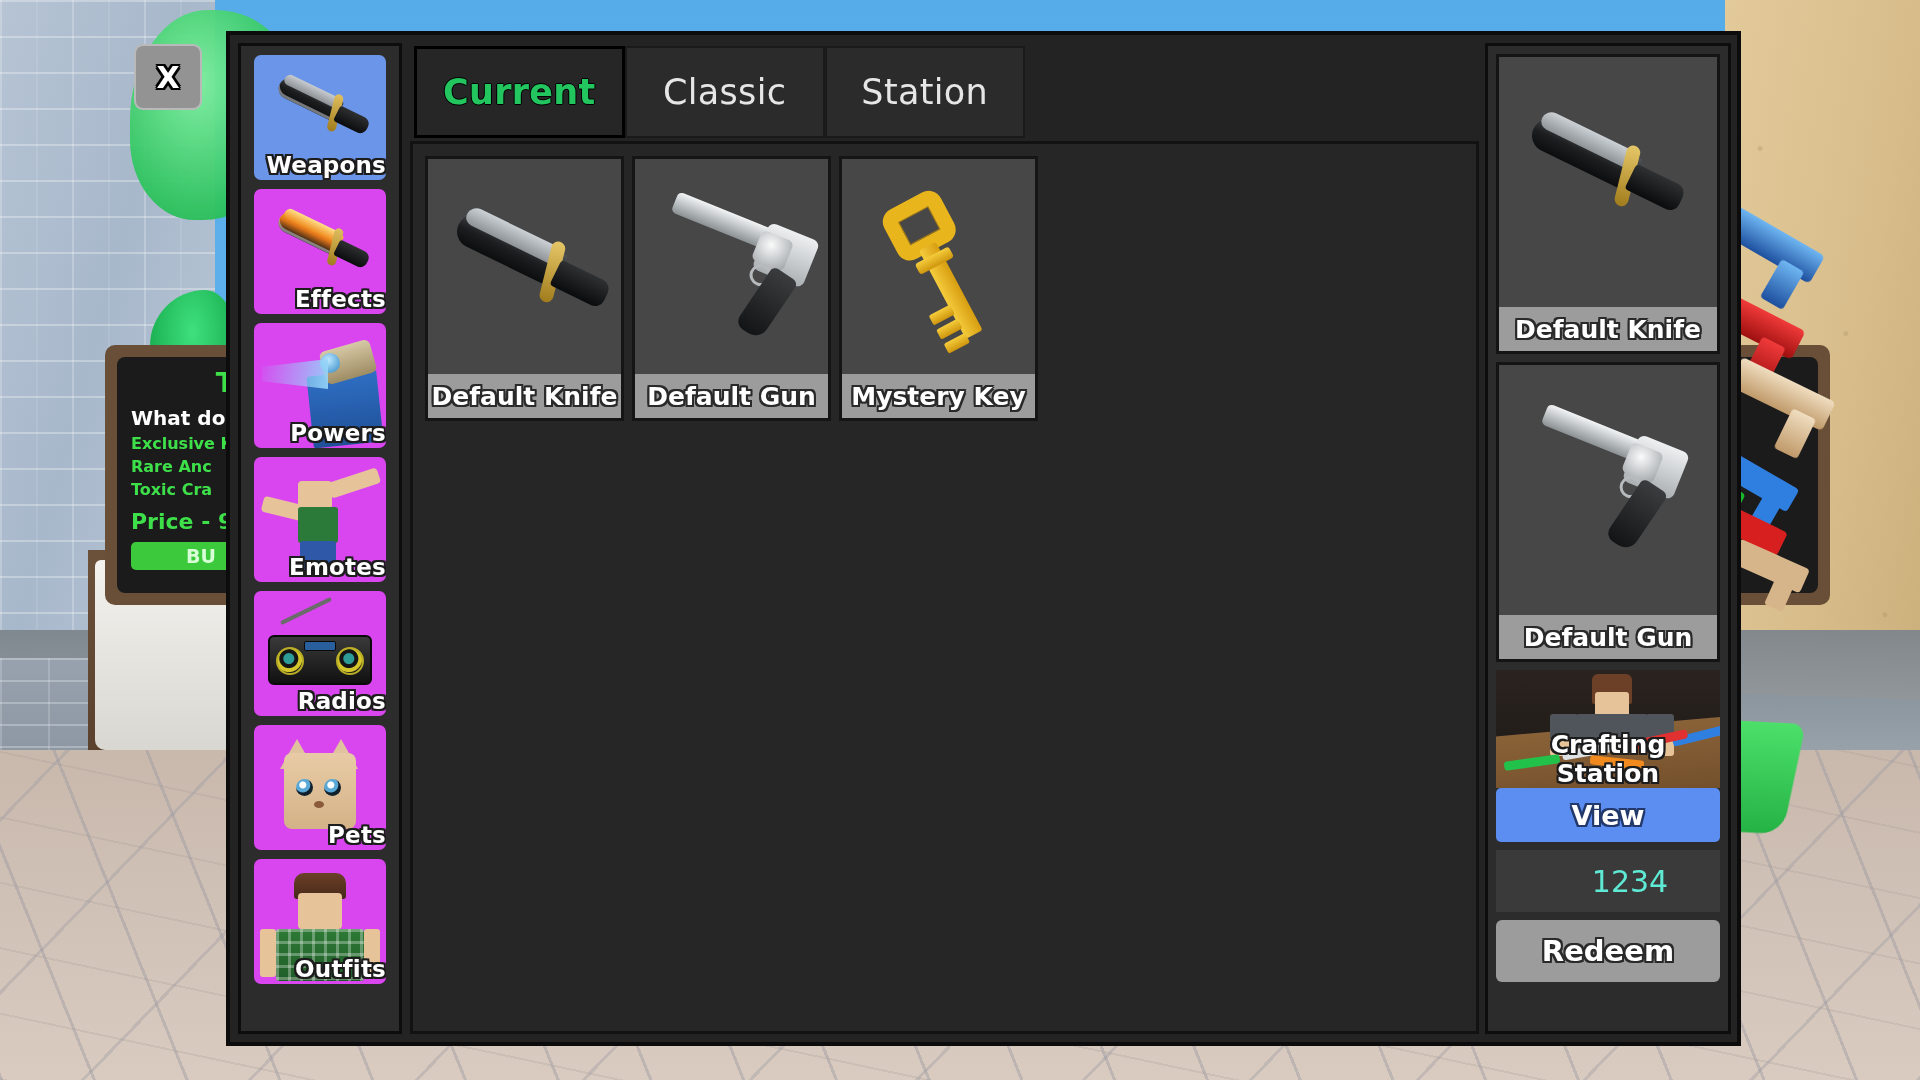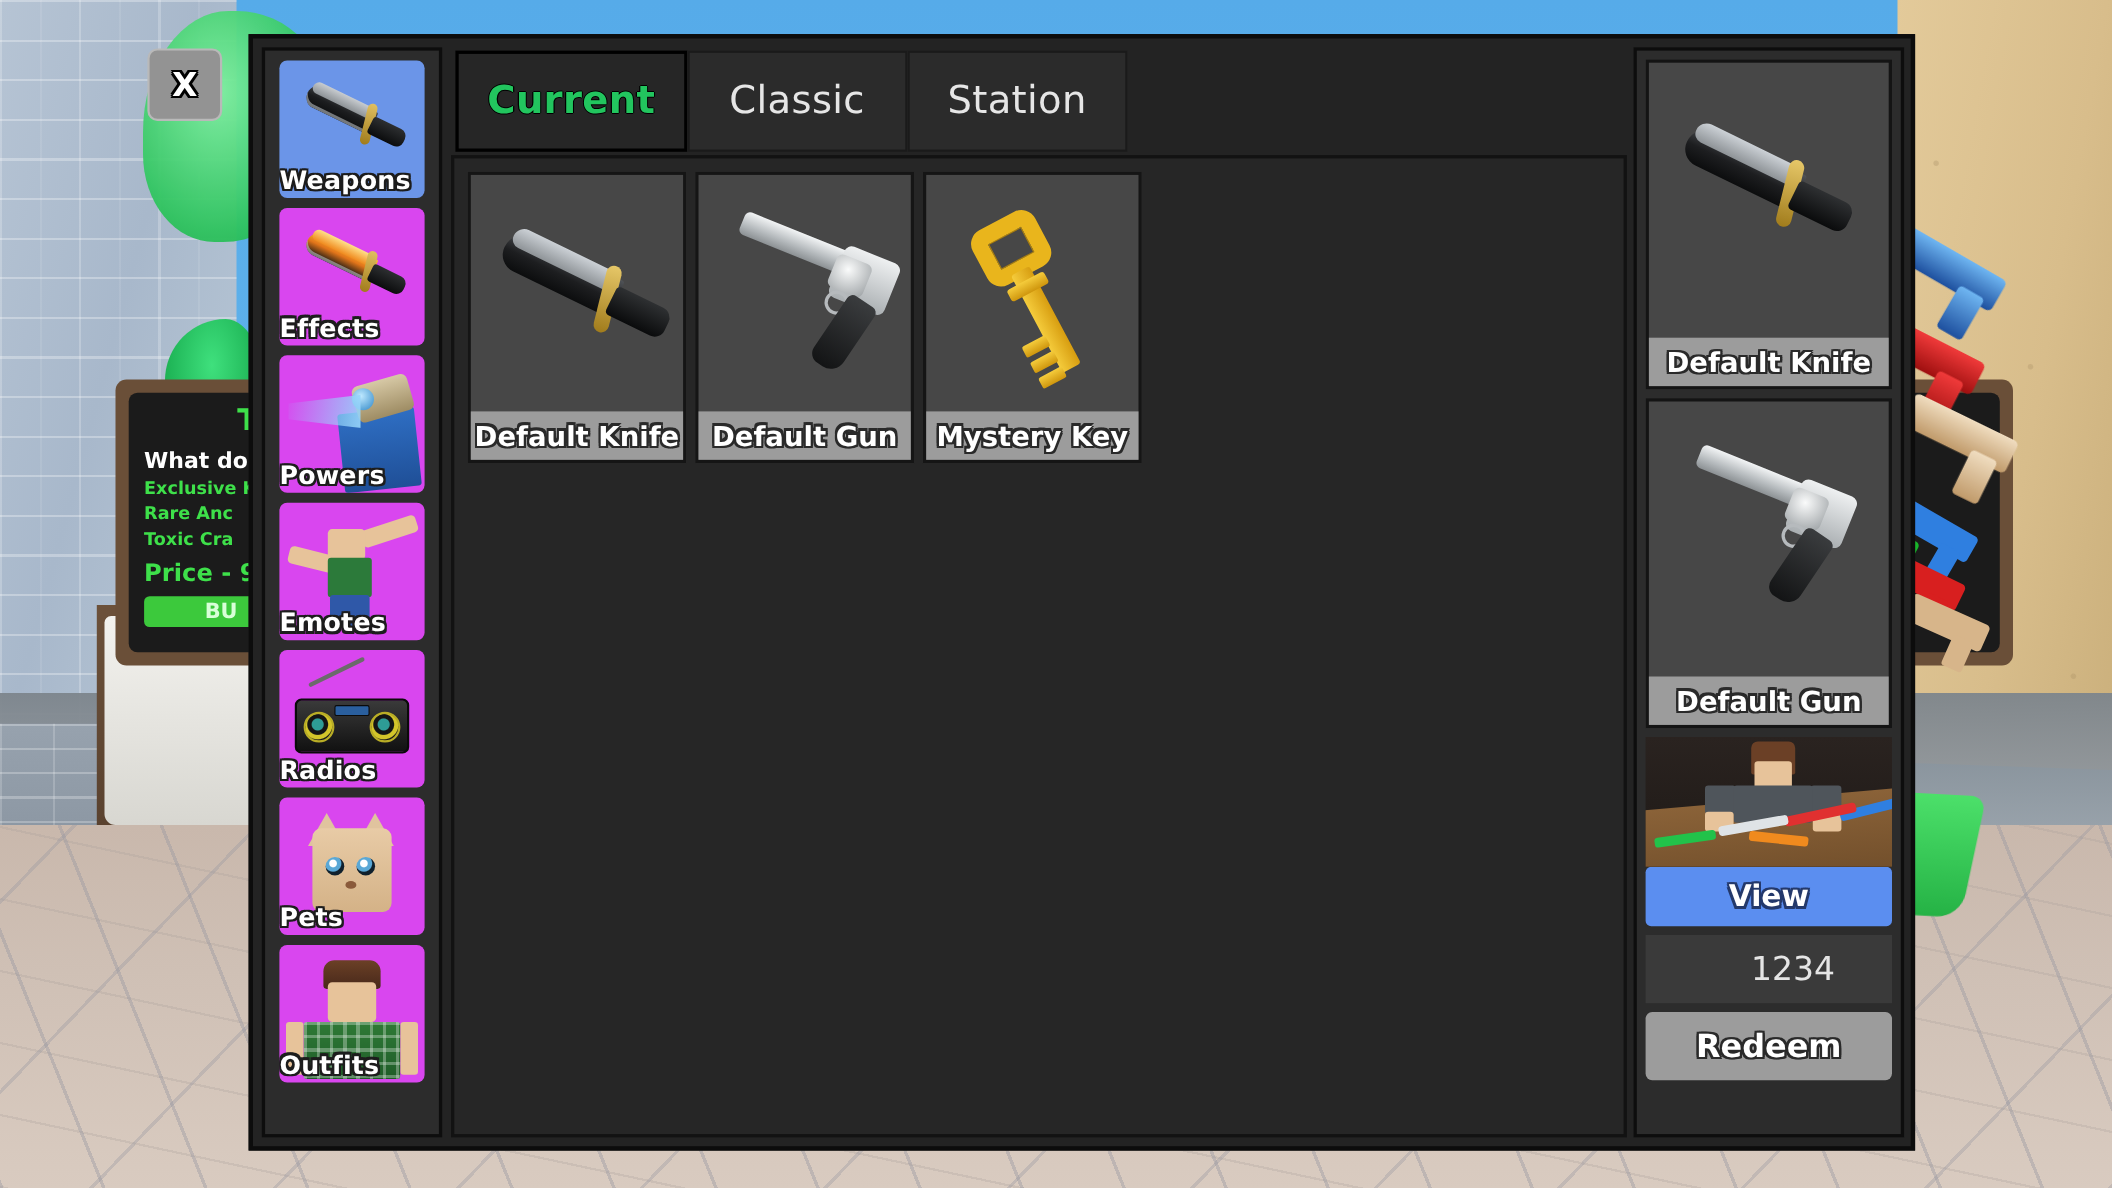--- a/index.html
+++ b/index.html
@@ -177,21 +177,21 @@
     overflow:hidden;
   }
   .cat {
     width:132px; height:125px; flex:0 0 125px;
     border-radius:7px; position:relative;
     background:#d946ef;
     cursor:pointer; overflow:hidden;
   }
   .cat.active { background:#6b95e8; }
   .cat-label {
-    position:absolute; left:0; right:0; bottom:2px; text-align:left;
+    position:absolute; left:0; right:0; bottom:2px; text-align:right;
     color:#ffffff; font-size:23px; font-weight:bold; letter-spacing:.2px;
     font-family:"DejaVu Sans", sans-serif;
     text-shadow:-2px 0 #1d1d1d,0 -2px #1d1d1d,2px 0 #1d1d1d,0 2px #1d1d1d,-2px -2px #1d1d1d,2px -2px #1d1d1d,-2px 2px #1d1d1d,2px 2px #1d1d1d;
     z-index:4; pointer-events:none;
   }
   .cat-art { position:absolute; inset:0; }
 
   
   .knife { position:absolute; left:18px; top:24px; width:96px; height:64px; transform:rotate(26deg); }
   .knife .blade {
@@ -465,21 +465,21 @@
     font-family:"DejaVu Sans", sans-serif; cursor:pointer;
     text-shadow:-2px 0 #24396b,0 -2px #24396b,2px 0 #24396b,0 2px #24396b,-2px -2px #24396b,2px -2px #24396b,-2px 2px #24396b,2px 2px #24396b;
   }
   .code-input {
     height:62px; background:#3a3a3a;
     display:flex; align-items:center; justify-content:center;
     cursor:text;
   }
   .code-input input {
     width:100%; background:transparent; border:0; outline:none; text-align:center;
-    color:#e5e5e5; font-size:30px; font-family:"DejaVu Sans", sans-serif;margin-left:44px;
+    color:#5eead4; font-size:30px; font-family:"DejaVu Sans", sans-serif;margin-left:44px;
   }
   .redeem-btn {
     height:62px; background:#9c9c9c; border-radius:6px;
     display:flex; align-items:center; justify-content:center;
     color:#ffffff; font-size:29px; font-weight:bold;
     font-family:"DejaVu Sans", sans-serif; cursor:pointer;
     text-shadow:-2px 0 #2a2a2a,0 -2px #2a2a2a,2px 0 #2a2a2a,0 2px #2a2a2a,-2px -2px #2a2a2a,2px -2px #2a2a2a,-2px 2px #2a2a2a,2px 2px #2a2a2a;
   }
 </style>
 </head>
@@ -717,20 +717,21 @@
         <div class="craft-arm-l"></div>
           <div class="craft-arm-r"></div>
         <div class="craft-guy-body"></div>
         <div class="craft-hand-l"></div>
           <div class="craft-hand-r"></div>
         <div class="ci ci-blue"></div>
           <div class="ci ci-red"></div>
         <div class="ci ci-white"></div>
           <div class="ci ci-orange"></div>
         <div class="ci ci-green"></div>
+        <div class="craft-label">Crafting Station</div>
       </div>
       <div class="view-btn">View</div>
     </div>
 
     <div class="code-input">
       <input type="text" placeholder="1234" value="1234" style="">
     </div>
 
     <div class="redeem-btn">Redeem</div>
 

